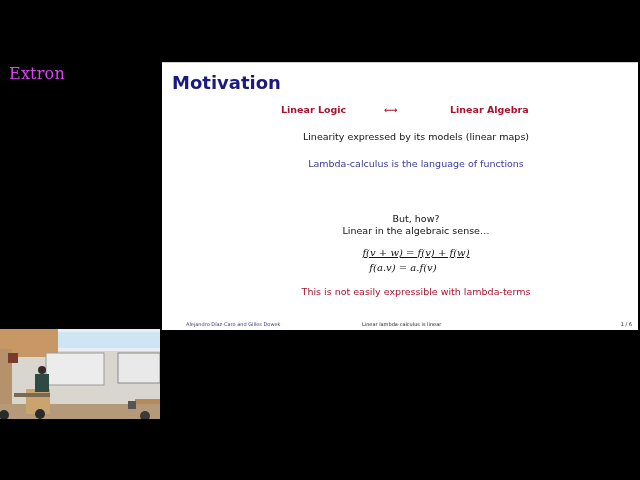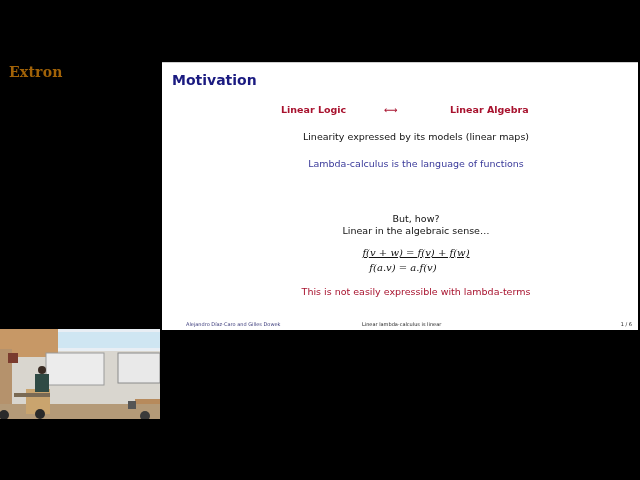--- a/index.html
+++ b/index.html
@@ -1,19 +1,19 @@
 <!DOCTYPE html>
 <html><head>
 <meta charset="utf-8">
 <style>
   html, body { margin:0; padding:0; }
   body { width:640px; height:480px; background:#000; position:relative; overflow:hidden; font-family:"DejaVu Sans", sans-serif; }
-  .brand { position:absolute; left:9px; top:64px; color:#a16207; font-family:"DejaVu Serif", serif; font-weight:bold; font-size:14px; letter-spacing:0.2px; }
+  .brand { position:absolute; left:9px; top:64px; color:#d946ef; font-family:"DejaVu Serif", serif; font-weight:normal; font-size:16px; letter-spacing:0.2px; }
   .slide { position:absolute; left:162px; top:62px; width:476px; height:267px; background:#fff; border-top:1px solid #cfcfcf; }
-  .slide-title { position:absolute; left:10px; top:9px; color:#1a1a80; font-weight:bold; font-size:14px; }
+  .slide-title { position:absolute; left:10px; top:9px; color:#1a1a80; font-weight:bold; font-size:18px; }
   .row { position:absolute; left:0; width:100%; text-align:center; font-size:9.5px; color:#111;padding-left:16px; }
   .red { color:#a8122e; }
   .blue { color:#3a3a9a; }
   .ll-row { top:41px; }
   .ll-row span { position:absolute; font-weight:bold; color:#a8122e; font-size:9.5px; }
   .math { font-family:"DejaVu Serif", serif; font-style:italic; font-size:10px; }
   .footer { position:absolute; left:0; bottom:0; width:100%; height:12px; font-size:5px; color:#3a3a7a; }
   .footer span { position:absolute; top:3px; }
   .webcam { position:absolute; left:0; top:329px; width:160px; height:90px; overflow:hidden; background:#c9b49a; }
 </style>

